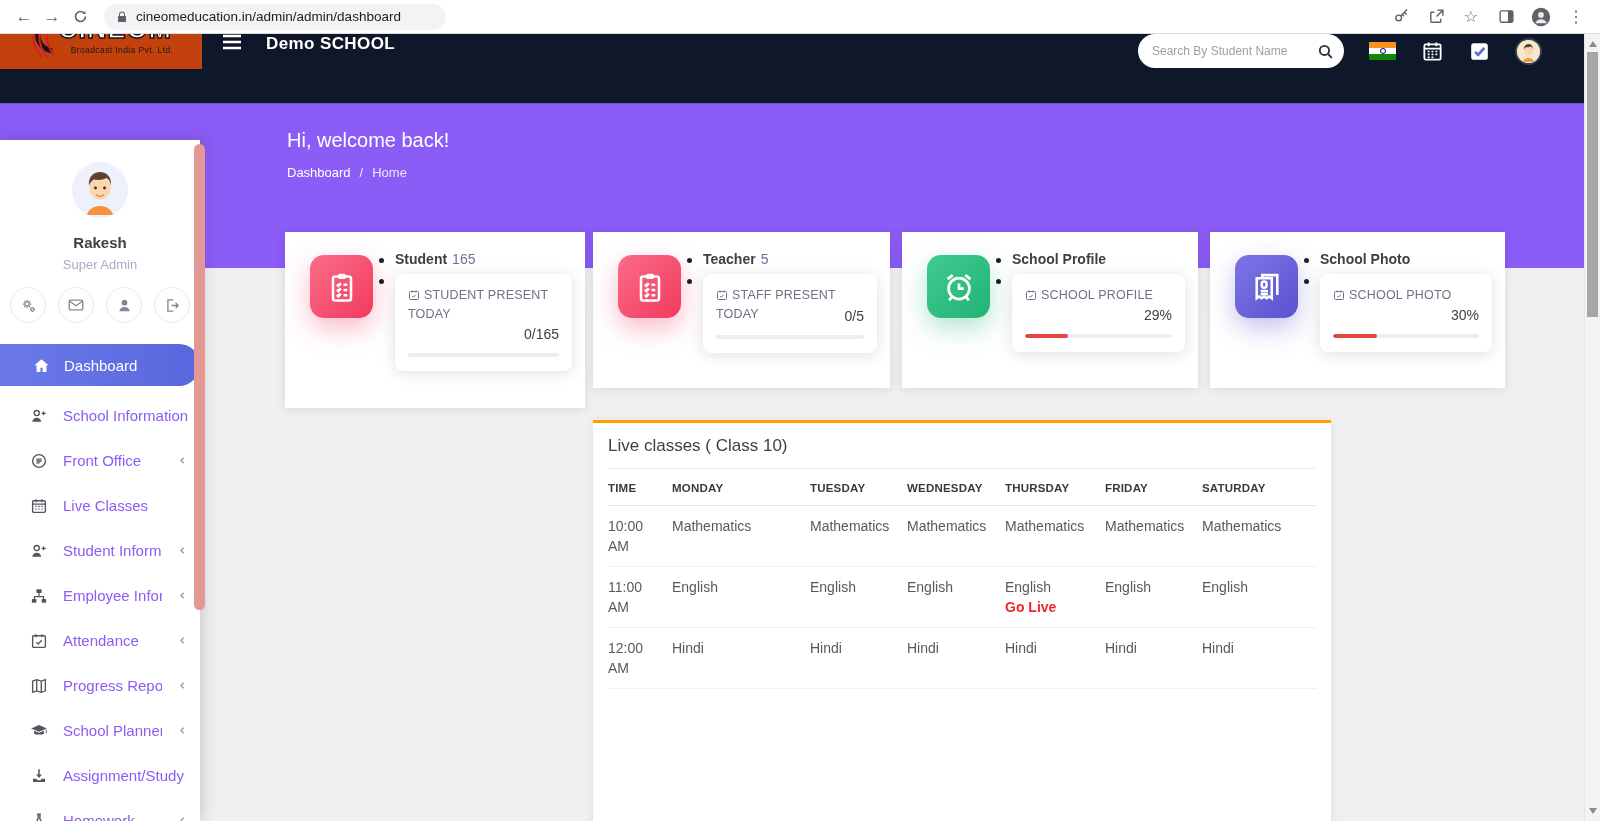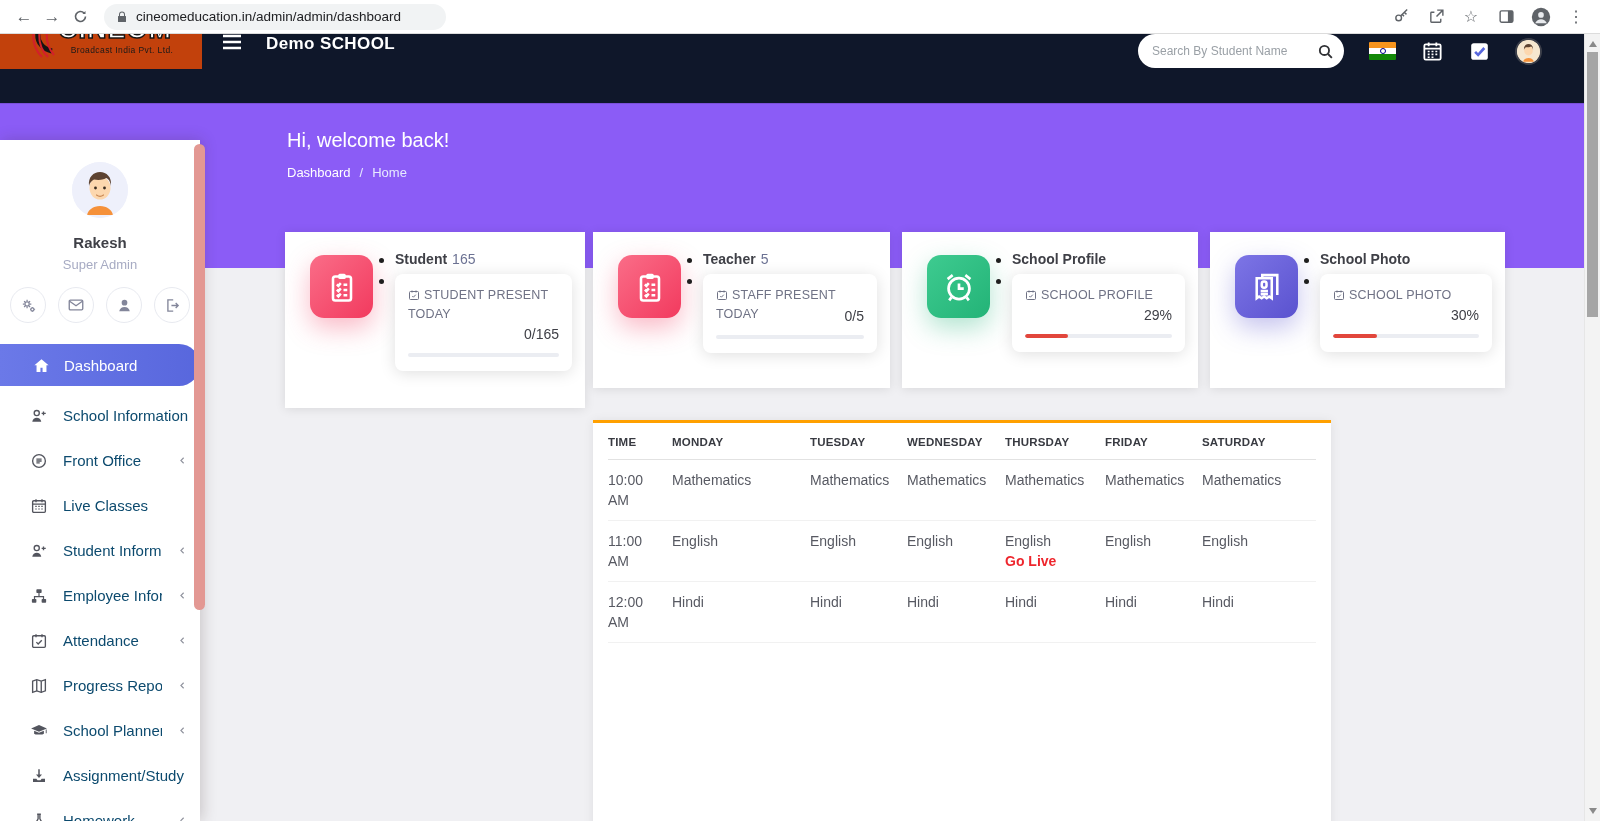--- a/index.html
+++ b/index.html
@@ -75,21 +75,21 @@
   
   .sidebar { position:absolute; left:0; top:140px; width:200px; height:681px; background:#fff; box-shadow:2px 0 14px rgba(56,36,36,.22); z-index:30; }
   .sb-thumb { position:absolute; right:-5px; top:4px; width:11px; height:466px; border-radius:8px; background:#e39893; z-index:31; }
   .sb-avatar { width:56px; height:56px; border-radius:50%; margin:22px auto 0; overflow:hidden; background:#eef0fb; }
   .sb-name { text-align:center; font-size:15px; font-weight:bold; color:#3f4047; margin-top:16px; }
   .sb-role { text-align:center; font-size:13px; color:#a7abc3; margin-top:6px; }
   .sb-actions { display:flex; justify-content:center; gap:12px; margin-top:15px; }
   .pbtn { width:36px; height:36px; border-radius:50%; border:1px solid #e8eaf0; background:#fff; display:flex; align-items:center; justify-content:center; color:#83869a; cursor:pointer; }
   .active-pill { margin-top:21px; height:42px; width:200px; background:linear-gradient(90deg,#6b79e8,#5867dd); border-radius:0 21px 21px 0; display:flex; align-items:center; padding-left:33px; gap:14px; color:#fff; font-size:15px; cursor:pointer; }
   .nav { list-style:none; margin-top:7px; }
-  .nav li { height:45px; display:flex; align-items:center; padding:0 12px 0 30px; gap:15px; color:#0c4a6e; font-size:15px; cursor:pointer; white-space:nowrap; overflow:hidden; }
+  .nav li { height:45px; display:flex; align-items:center; padding:0 12px 0 30px; gap:15px; color:#8b5cf6; font-size:15px; cursor:pointer; white-space:nowrap; overflow:hidden; }
   .nav li .nv-label { flex:1; overflow:hidden; }
   .nav li svg.nvic { flex:none; }
   .chev { flex:none; color:#8e919c; }
 
   
   .vscroll { position:absolute; top:34px; right:0; width:16px; height:787px; background:#f3f3f3; border-left:1px solid #e6e6e6; z-index:50; }
   .vs-up, .vs-dn { position:absolute; left:0; width:16px; height:16px; display:flex; align-items:center; justify-content:center; }
   .vs-up { top:2px; } .vs-dn { bottom:2px; }
   .tri-up { width:0; height:0; border-left:4px solid transparent; border-right:4px solid transparent; border-bottom:6px solid #8a8a8a; }
   .tri-dn { width:0; height:0; border-left:4px solid transparent; border-right:4px solid transparent; border-top:6px solid #8a8a8a; }
@@ -270,20 +270,21 @@
           <div class="sc-value">30%</div>
           <div class="pbar">
               <div class="pfill" style="width: 30%;"></div>
             </div>
         </div>
       </li>
     </ul>
   </div>
 
   <div class="live-card">
+    <div class="live-title">Live classes ( Class 10)</div>
     <table class="sched">
       <colgroup>
           <col class="c-time">
           <col class="c-mon">
           <col class="c-tue">
           <col class="c-wed">
           <col class="c-thu">
           <col class="c-fri">
           <col class="c-sat">
         </colgroup>

